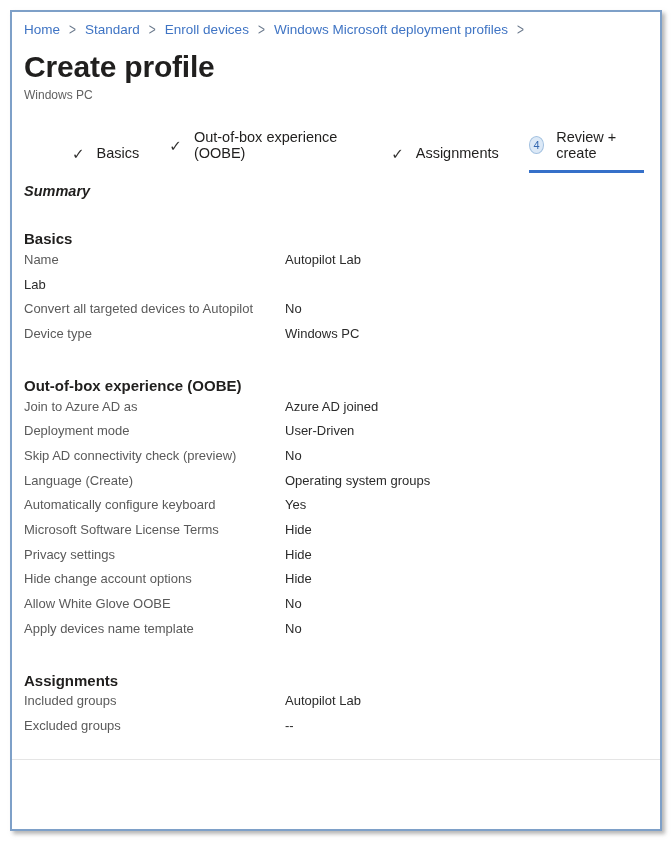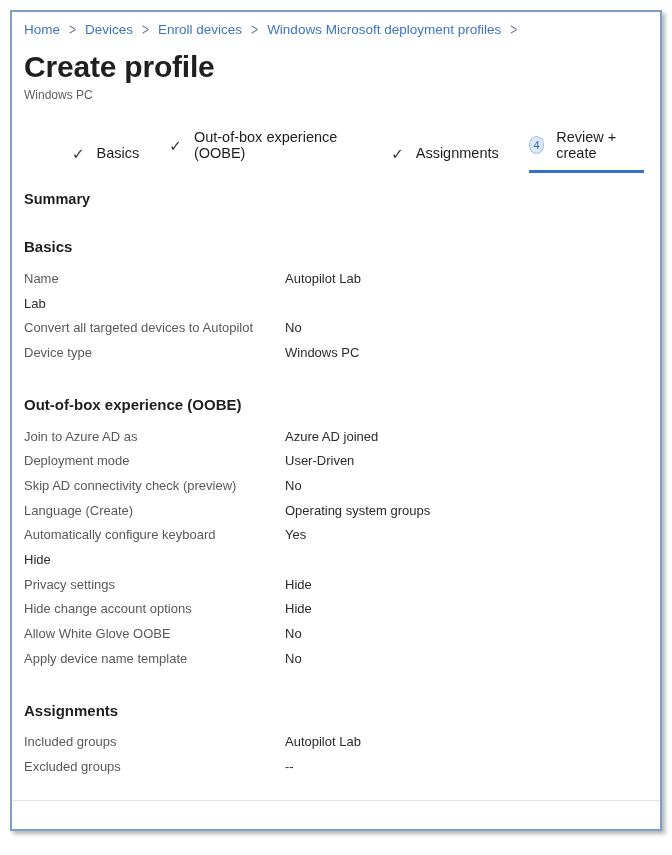--- a/index.html
+++ b/index.html
@@ -62,25 +62,25 @@
   .tab .check{
     color:#323130;font-size:15px;font-weight:700;line-height:1;
   }
   .tab .step-badge{
     width:18px;height:18px;border-radius:50%;
     background:var(--badge-bg);border:1px solid var(--badge-border);
     color:#3568b0;font-size:11px;line-height:16px;text-align:center;
   }
   
   .summary-heading{
-    margin-top:18px;font-size:14.5px;font-weight:700;color:var(--heading-dark);
+    margin-top:10px;font-size:14.5px;font-weight:700;color:var(--heading-dark);font-style:italic;
   }
   .section{margin-top:31px;}
   .section-title{font-size:15px;font-weight:700;color:var(--heading-dark);}
-  .rows{margin-top:11px;}
+  .rows{}
   .row{display:flex;align-items:center;height:24.7px;font-size:13px;}
   .row .label{width:261px;flex:0 0 261px;color:var(--label-gray);}
   .row .value{color:var(--value-dark);}
   
   .divider{
     margin:21px -16px 0 -12px;
     border-top:1px solid #e5e5e5;
   }
   .footer{
     padding:18px 0 0 0;
@@ -89,21 +89,21 @@
 </style>
 </head>
 <body>
 
 <div class="window">
   <div class="content">
 
     <nav class="breadcrumb">
         <span class="crumb">Home</span>
         <span class="crumb-sep">&gt;</span>
-        <span class="crumb">Devices</span>
+        <span class="crumb">Standard</span>
         <span class="crumb-sep">&gt;</span>
         <span class="crumb">Enroll devices</span>
         <span class="crumb-sep">&gt;</span>
         <span class="crumb">Windows Microsoft deployment profiles</span>
         <span class="crumb-sep">&gt;</span>
       </nav>
 
     <div class="page-title">Create profile</div>
     <div class="page-subtitle">Windows PC</div>
 
@@ -166,36 +166,37 @@
   </div>
             <div class="row">
     <span class="label">Language (Create)</span>
     <span class="value">Operating system groups</span>
   </div>
             <div class="row">
     <span class="label">Automatically configure keyboard</span>
     <span class="value">Yes</span>
   </div>
             <div class="row">
+    <span class="label">Microsoft Software License Terms</span>
     <span class="value">Hide</span>
   </div>
             <div class="row">
     <span class="label">Privacy settings</span>
     <span class="value">Hide</span>
   </div>
             <div class="row">
     <span class="label">Hide change account options</span>
     <span class="value">Hide</span>
   </div>
             <div class="row">
     <span class="label">Allow White Glove OOBE</span>
     <span class="value">No</span>
   </div>
             <div class="row">
-    <span class="label">Apply device name template</span>
+    <span class="label">Apply devices name template</span>
     <span class="value">No</span>
   </div>
           </div>
   </section>
         <section class="section">
     <div class="section-title">Assignments</div>
     <div class="rows">
             <div class="row">
     <span class="label">Included groups</span>
     <span class="value">Autopilot Lab</span>

